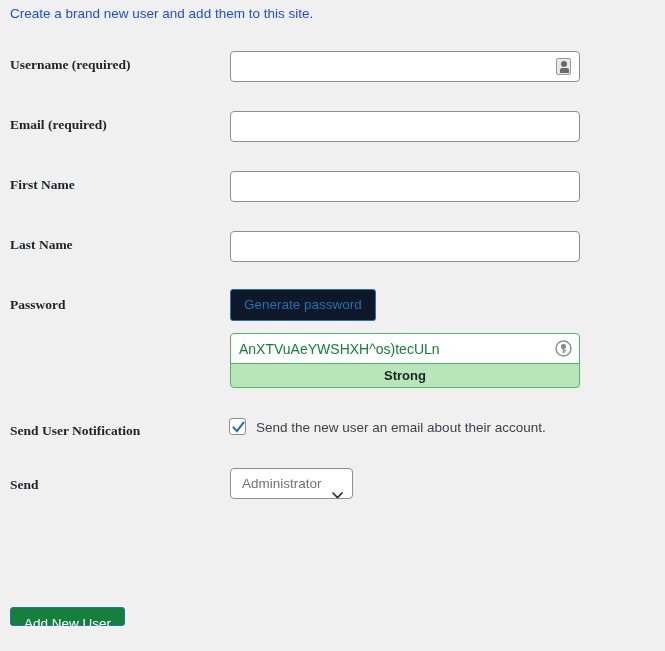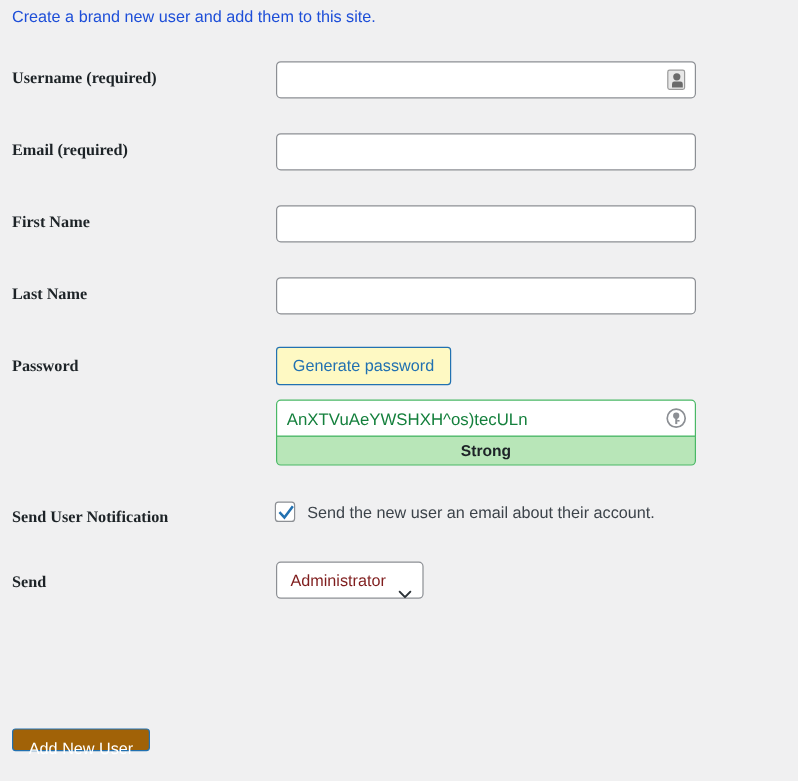--- a/index.html
+++ b/index.html
@@ -123,21 +123,21 @@
     top: 22px;
   }
 
   .btn-secondary {
     position: absolute;
     left: 230px;
     top: 13px;
     box-sizing: border-box;
     height: 32px;
     padding: 0 13px;
-    background: #fef9c3;
+    background: #0f172a;
     border: 1px solid #2271b1;
     border-radius: 3px;
     color: #2271b1;
     font-family: "Liberation Sans", sans-serif;
     font-size: 13.5px;
     line-height: 30px;
     cursor: pointer;
     white-space: nowrap;
   }
 
@@ -254,21 +254,21 @@
   }
   .select-box {
     box-sizing: border-box;
     height: 31px;
     min-width: 118px;
     padding: 0 30px 0 11px;
     background: #fff;
     border: 1px solid #8c8f94;
     border-radius: 4px;
     font-size: 13.5px;
-    color: #7f1d1d;
+    color: #737373;
     line-height: 29px;
     position: relative;
     cursor: pointer;
     white-space: nowrap;
   }
   .select-chevron {
     position: absolute;
     right: 9px;
     top: 11px;
     width: 11px;
@@ -278,21 +278,21 @@
   
   .submit-wrap {
     position: absolute;
     left: 10px;
     top: 607px;
   }
   .btn-primary {
     box-sizing: border-box;
     height: 19px;
     padding: 0 13px;
-    background: #a16207;
+    background: #15803d;
     border: 1px solid #2271b1;
     border-radius: 3px;
     color: #ffffff;
     font-family: "Liberation Sans", sans-serif;
     font-size: 13.5px;
     line-height: 31px;
     cursor: pointer;
     white-space: nowrap;
   }
 </style>

